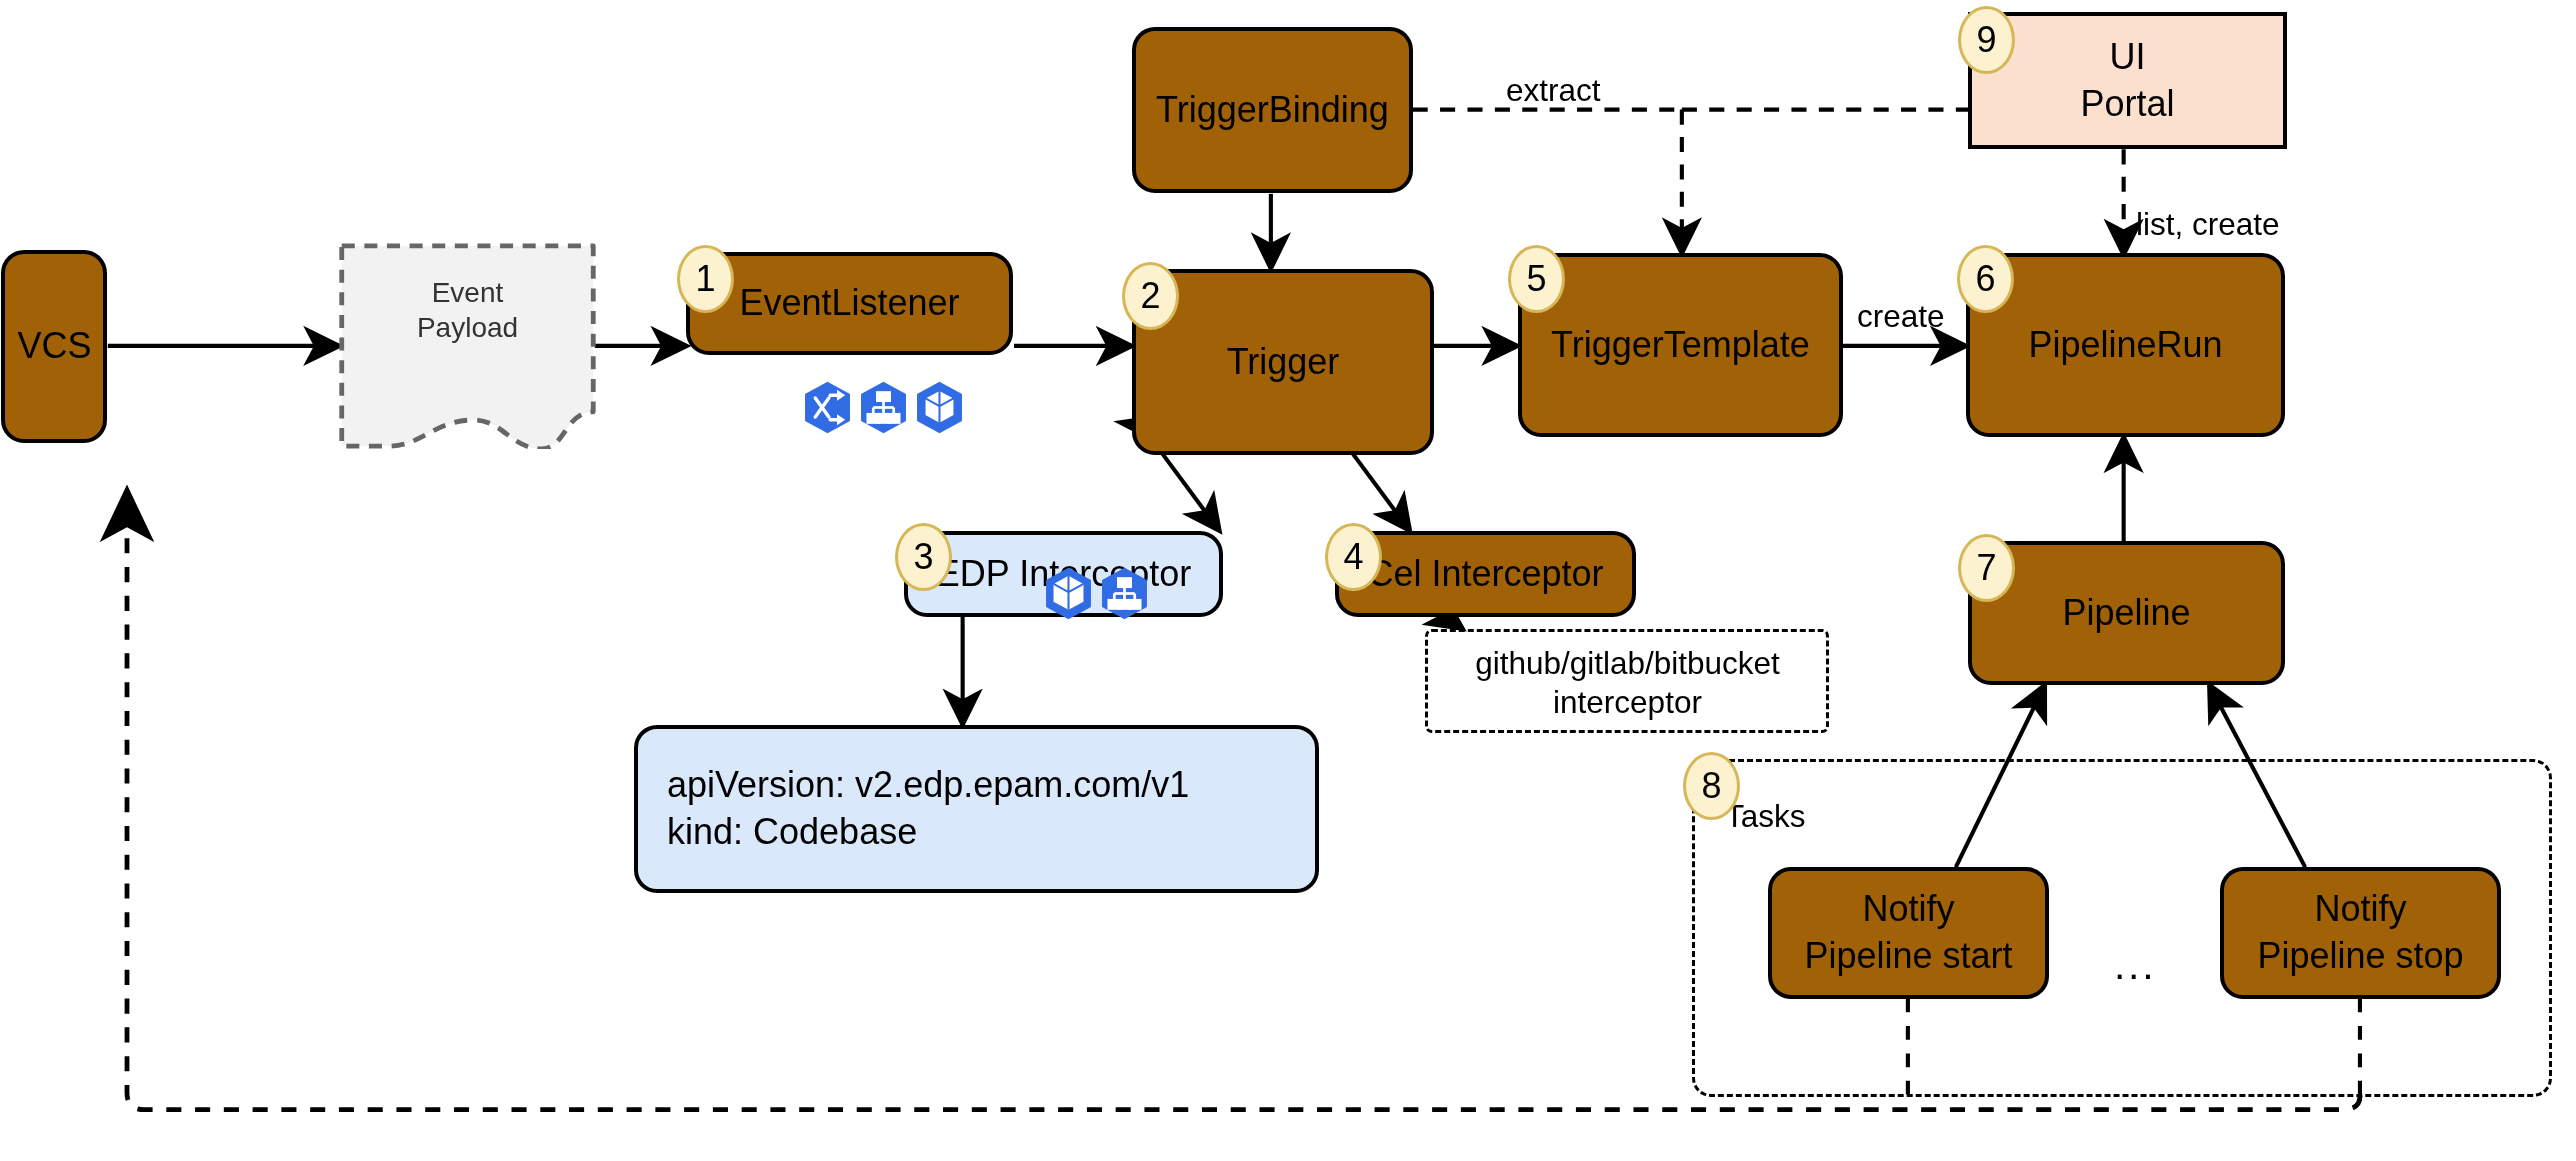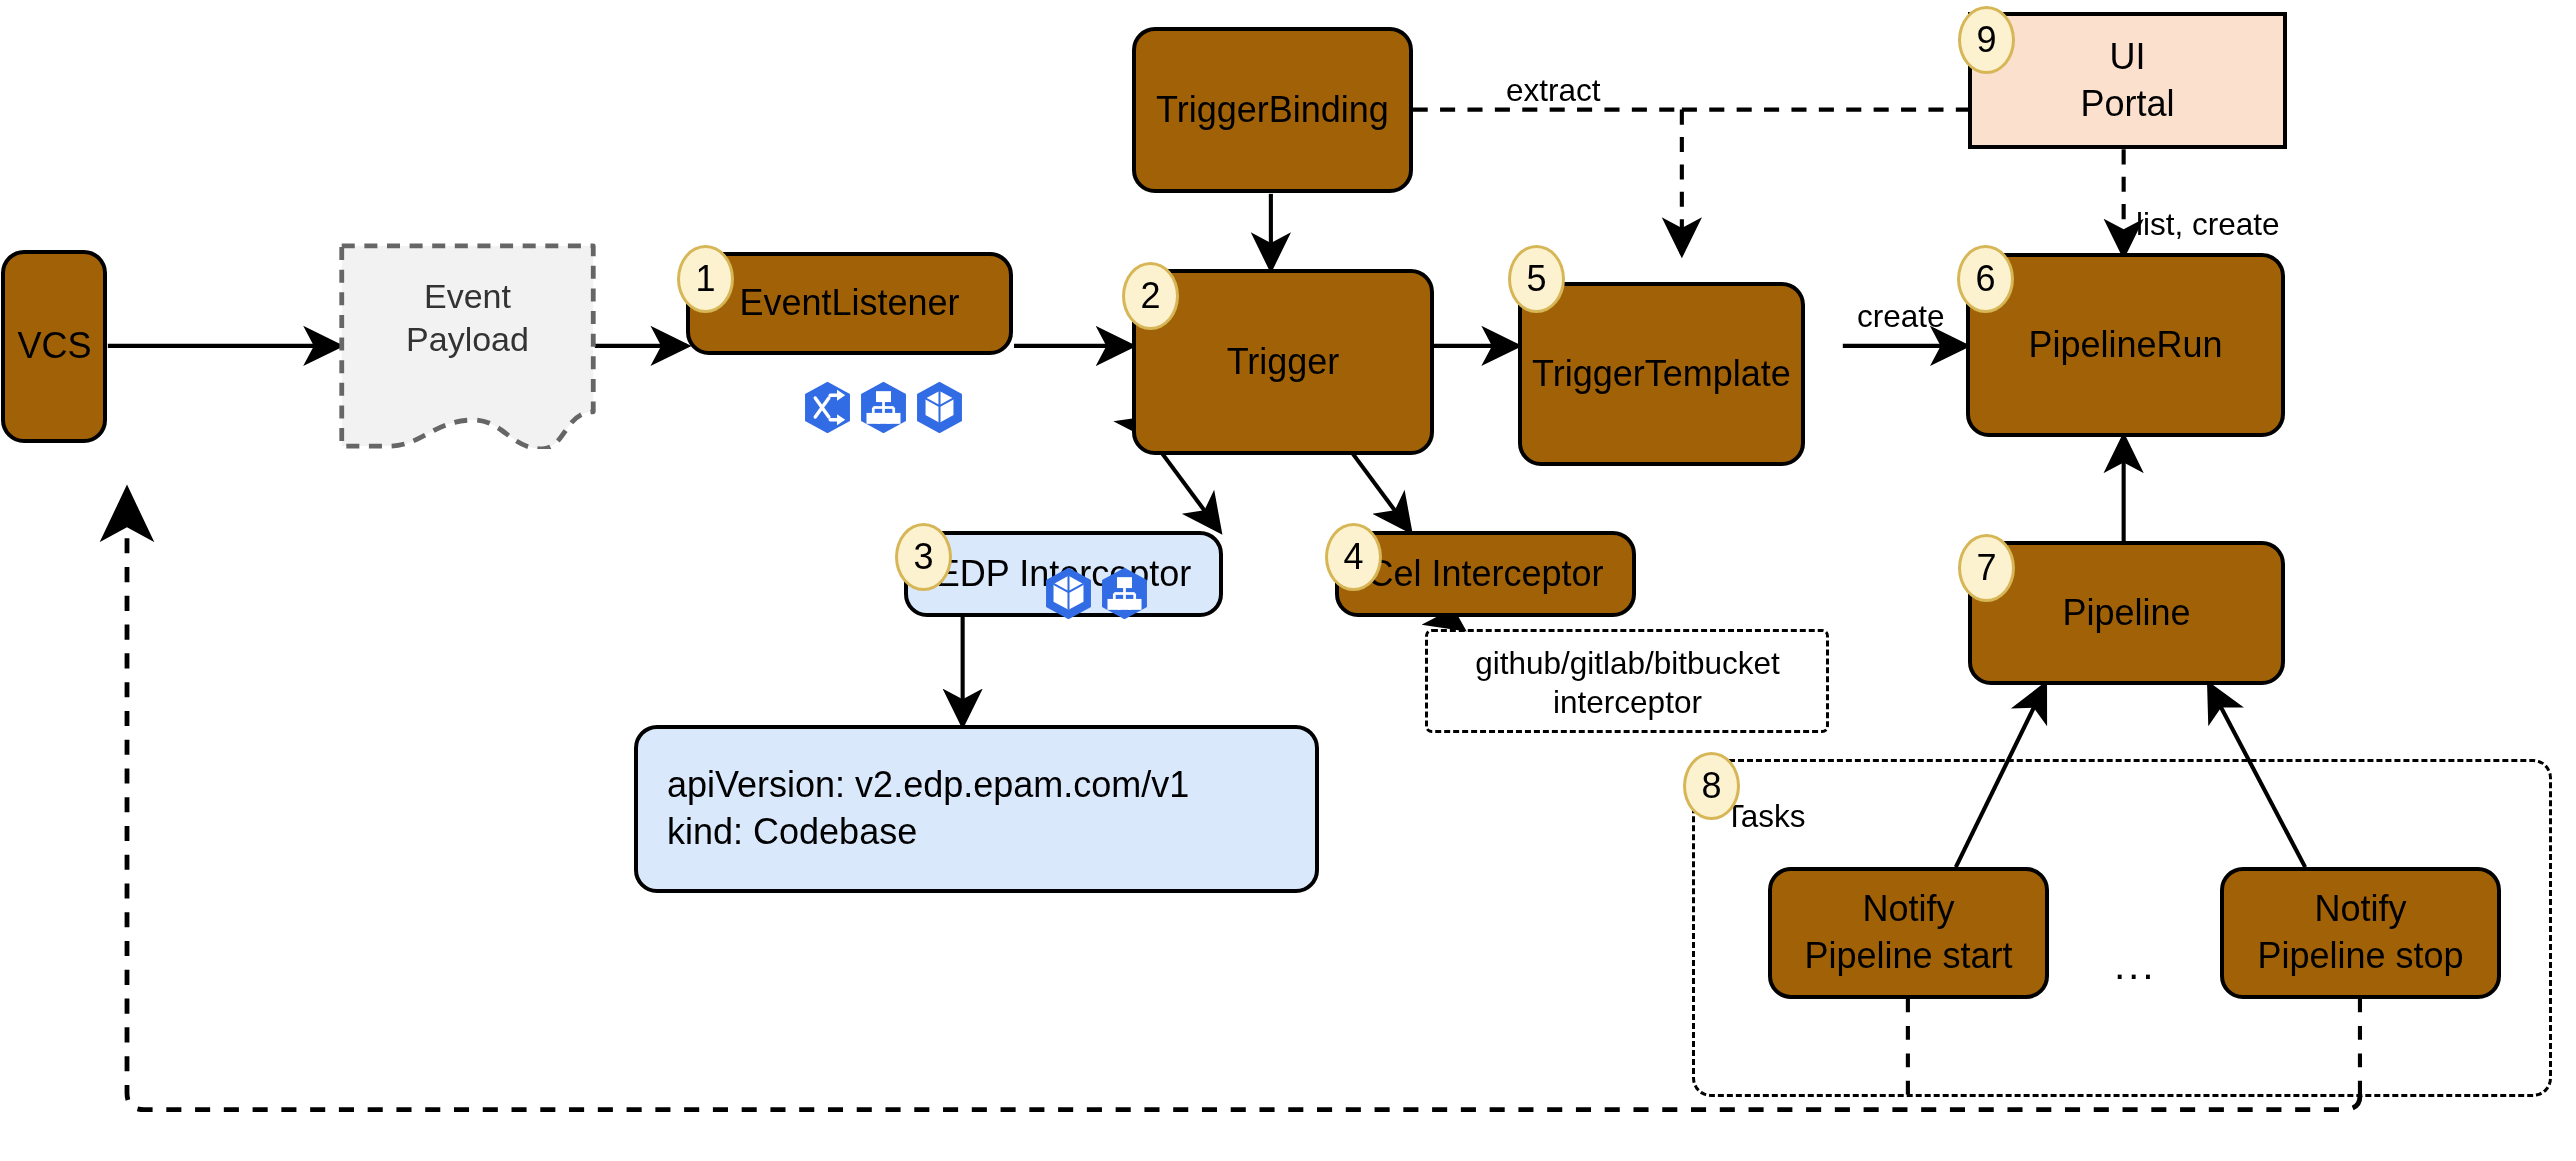--- a/index.html
+++ b/index.html
@@ -12,21 +12,21 @@
         justify-content:center;text-align:center;background:#a16207;border:4.1px solid #000000;
         border-radius:23px;font-size:36px;color:#000000;line-height:1.3;z-index:5;}
   .node.sharp{border-radius:0;}
   .node.blue{background:#dae8fc;}
   .node.peach{background:#fbe0cd;}
   .node .lbl{padding:0 6.9px;}
   .node b{font-weight:normal;}
 
   .payload{position:absolute;z-index:4;}
   .payload .ptxt{position:absolute;left:0;top:31.5px;width:100%;text-align:center;
-        font-size:34px;color:#333333;line-height:1.28;}
+        font-size:28px;color:#333333;line-height:1.28;}
 
   .badge{position:absolute;width:51px;height:62px;border-radius:50%;
         background:#fdf2cf;border:3.4px solid #d6b656;display:flex;align-items:center;
         justify-content:center;font-size:36px;color:#000;z-index:9;}
 
   .elabel{position:absolute;font-size:31.5px;color:#000;z-index:8;background:transparent;
         white-space:nowrap;}
   .elabel.c{text-align:center;line-height:1.25;white-space:normal;}
 
   .dashbox{position:absolute;border:3.4px dashed #000;border-radius:19px;
@@ -129,21 +129,21 @@
   </div>
 
   <div class="node blue" style="left:904px;top:531px;width:319px;height:86px;">
     <span class="lbl">EDP Interceptor</span>
   </div>
 
   <div class="node" style="left:1335px;top:531px;width:301px;height:86px;">
     <span class="lbl">Cel Interceptor</span>
   </div>
 
-  <div class="node" style="left:1518px;top:253px;width:287px;height:184px;margin-top:29px;">
+  <div class="node" style="left:1518px;top:253px;width:325px;height:184px;">
     <span class="lbl">TriggerTemplate</span>
   </div>
 
   <div class="node" style="left:1966px;top:253px;width:319px;height:184px;">
     <span class="lbl">PipelineRun</span>
   </div>
 
   <div class="node" style="left:1968px;top:541px;width:317px;height:144px;">
     <span class="lbl">Pipeline</span>
   </div>

